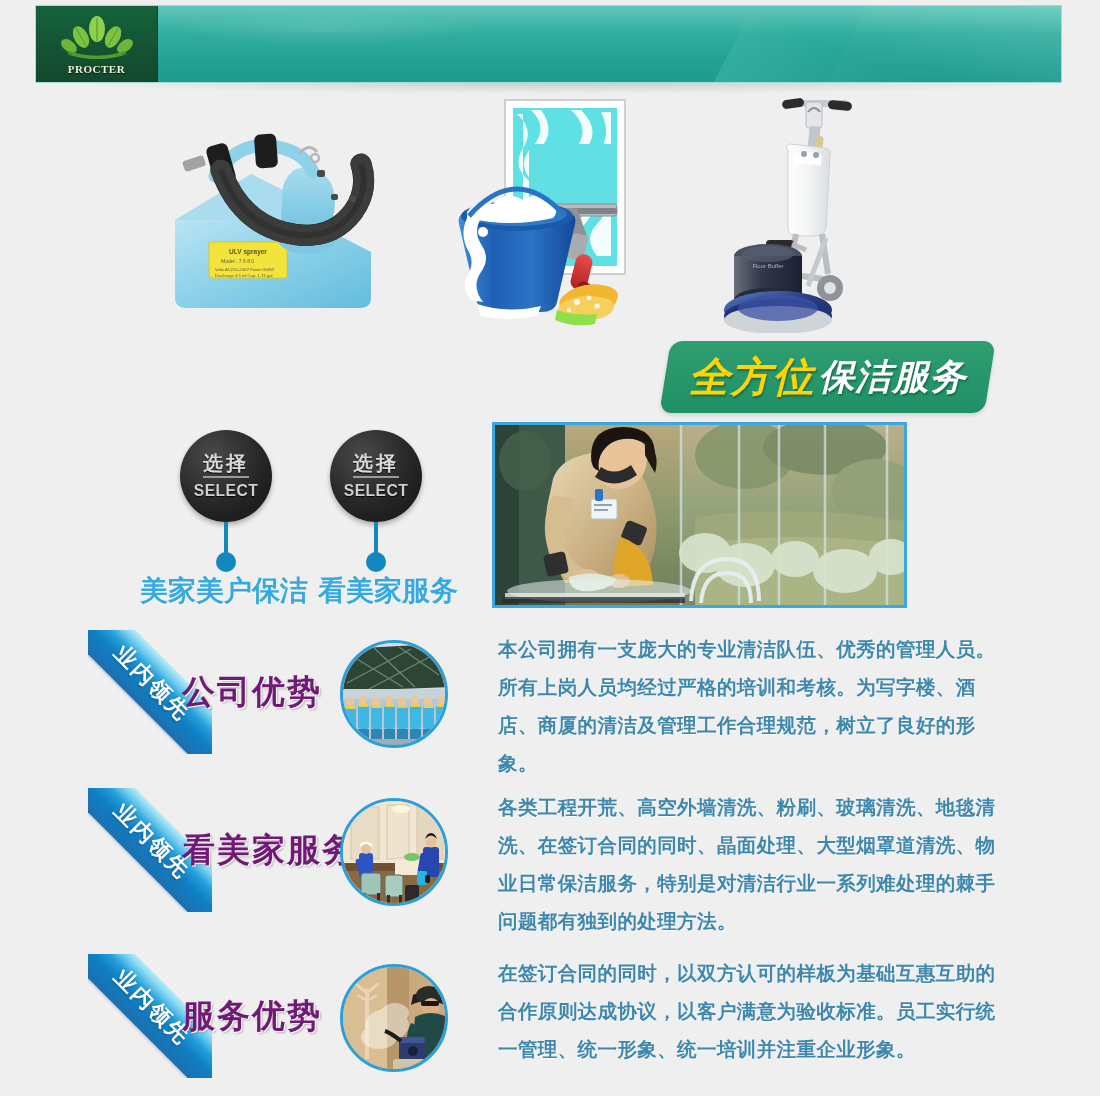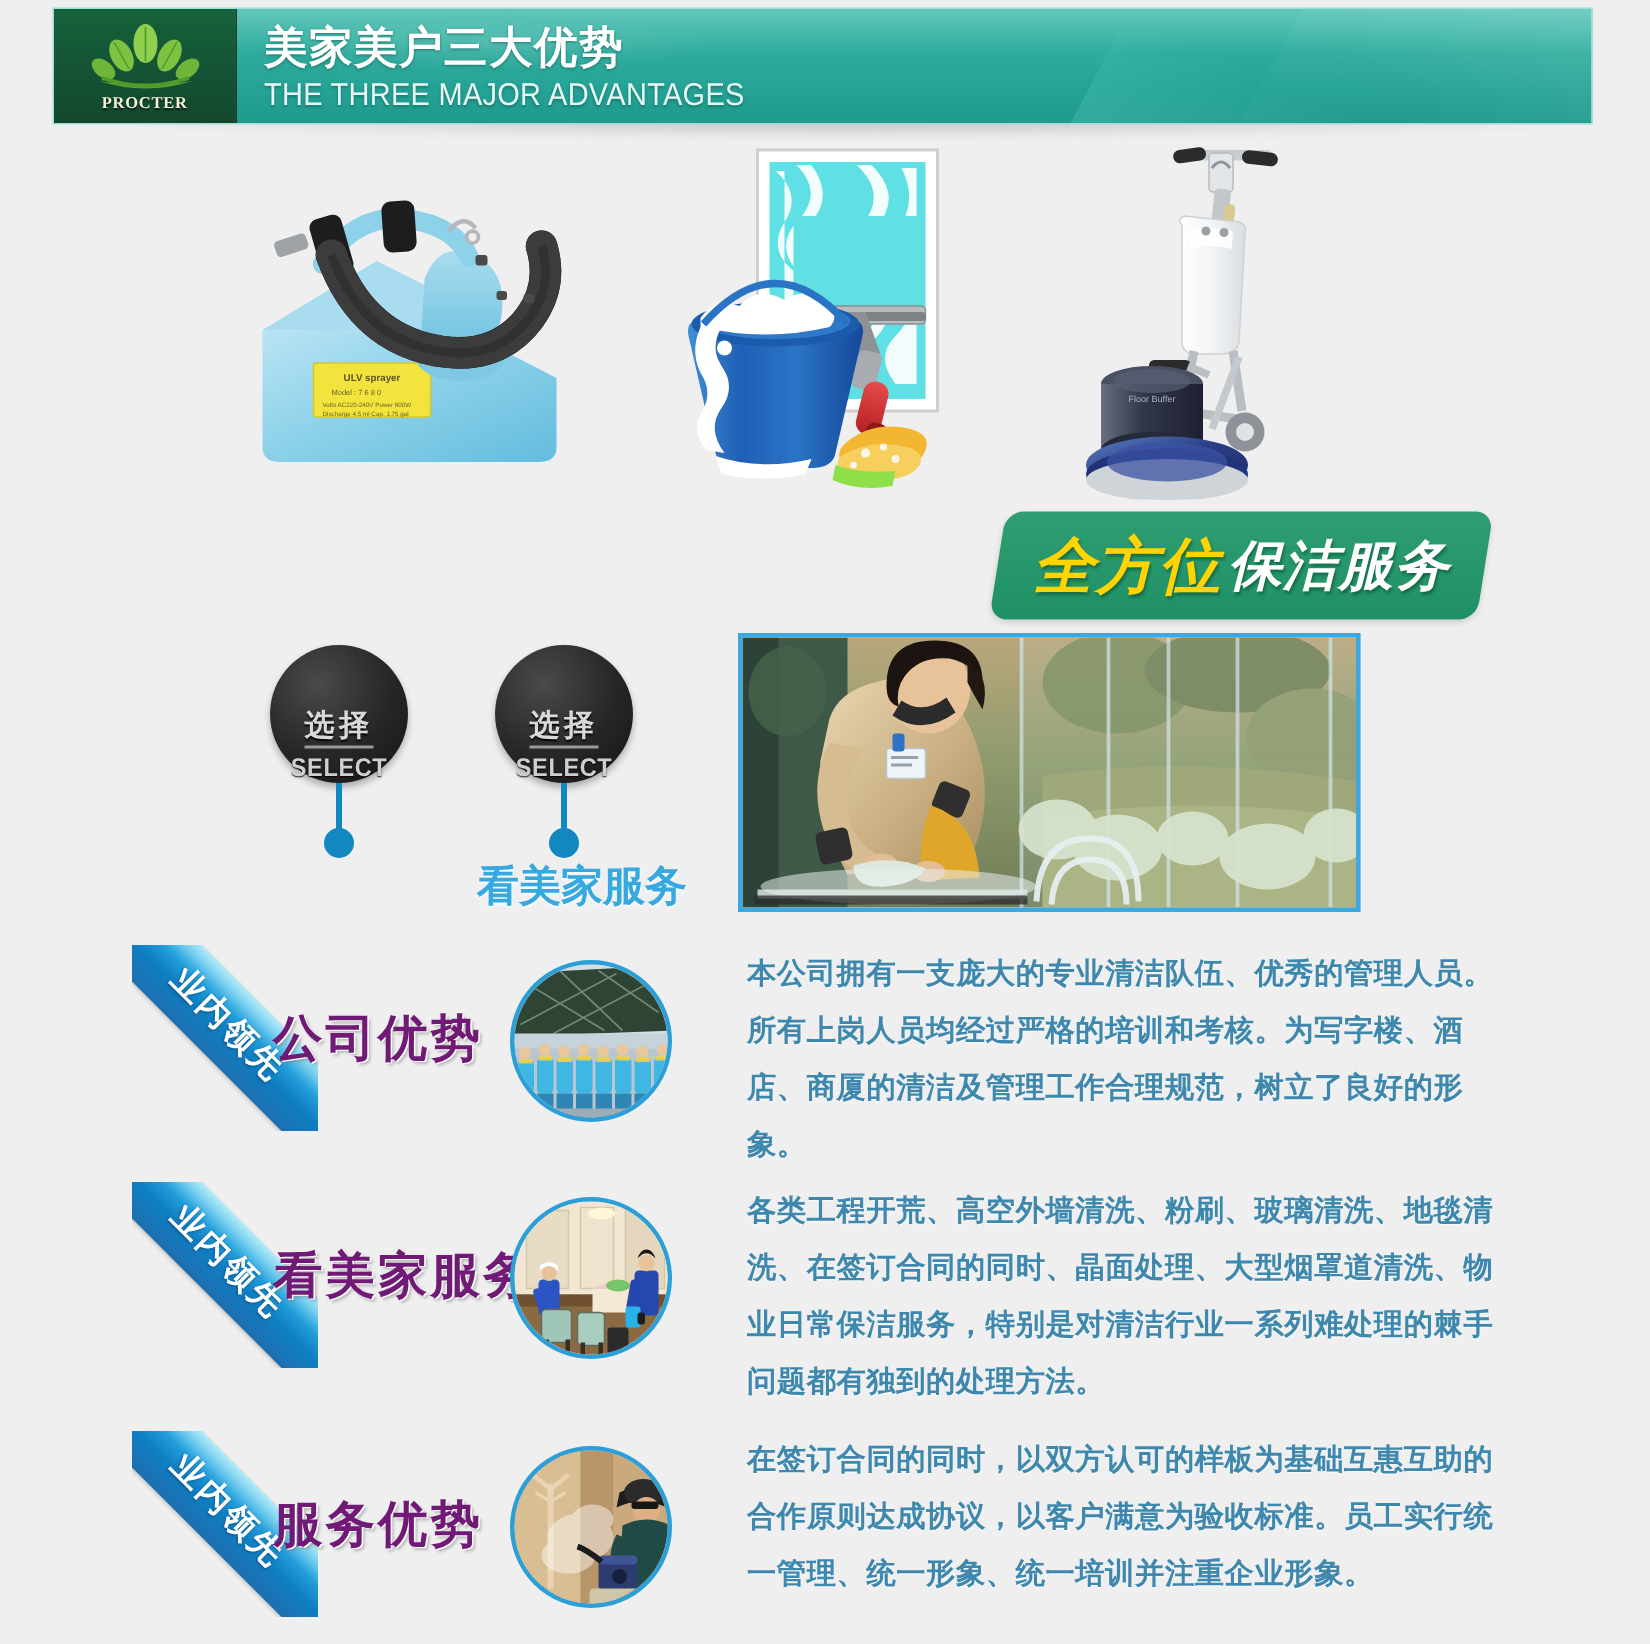--- a/index.html
+++ b/index.html
@@ -103,21 +103,21 @@
   }
 
   
   .select-group { position: absolute; }
   .sg1 { left: 180px; top: 430px; }
   .sg2 { left: 330px; top: 430px; }
   .sel-circle {
     position: relative; width: 92px; height: 92px; border-radius: 50%;
     background: radial-gradient(circle at 35% 28%, #4a4a4a 0%, #262626 55%, #141414 100%);
     box-shadow: 0 3px 5px rgba(0,0,0,.28);
-    display: flex; flex-direction: column; align-items: center; justify-content: flex-end;
+    display: flex; flex-direction: column; align-items: center; justify-content: center;
   }
   .sel-cn {
     font-size: 20px; font-weight: bold; color: #d9d9d9; letter-spacing: 3px;
     line-height: 22px; padding-bottom: 2px;
     border-bottom: 2px solid #9a9a9a;
     text-shadow: 0 1px 1px rgba(0,0,0,.9);
   }
   .sel-en {
     font-size: 17px; font-weight: bold; color: #cfcfcf; letter-spacing: .5px;
     line-height: 20px; margin-top: 3px; transform: scaleX(.92);
@@ -214,24 +214,20 @@
             <path d="M58 12 L48 30" stroke="#4e9c2a" stroke-width="1"></path>
             <ellipse cx="9" cy="30" rx="5.5" ry="9" fill="#6fb539" transform="rotate(-52 9 30)"></ellipse>
             <ellipse cx="65" cy="30" rx="5.5" ry="9" fill="#6fb539" transform="rotate(52 65 30)"></ellipse>
             <path d="M6 38 Q37 48 68 38 Q37 43 6 38 Z" fill="#5aa330"></path>
             <path d="M8 36 Q37 46 66 36" stroke="#4e9c2a" stroke-width="2.5" fill="none"></path>
           </g>
         </svg>
         <div class="logo-text">PROCTER</div>
       </div>
 
-      <div class="hdr-titles">
-        <div class="hdr-cn">美家美户三大优势</div>
-        <div class="hdr-en">THE THREE MAJOR ADVANTAGES</div>
-      </div>
     </div>
   </div>
 
   <div class="prod prod-sprayer">
     <svg viewBox="0 0 240 225" width="240" height="225">
       <defs>
         <linearGradient id="bluebody" x1="0" y1="0" x2="1" y2="1">
           <stop offset="0%" stop-color="#b9e4f3"></stop>
           <stop offset="45%" stop-color="#8ed2ea"></stop>
           <stop offset="100%" stop-color="#63bcdd"></stop>
@@ -407,20 +403,21 @@
 
   <div class="select-group sg2">
     <div class="sel-circle">
       <div class="sel-cn">选择</div>
       <div class="sel-en">SELECT</div>
     </div>
     <div class="sel-stem"></div>
     <div class="sel-dot"></div>
   </div>
 
+  <div class="sel-label sl1">美家美户保洁</div>
   <div class="sel-label sl2">看美家服务</div>
 
   <div class="hero-photo">
     <svg viewBox="0 0 409 180" width="409" height="180">
       <defs>
         <linearGradient id="outdoor" x1="0" y1="0" x2="0" y2="1">
           <stop offset="0%" stop-color="#b9a77c"></stop>
           <stop offset="45%" stop-color="#8f9b6d"></stop>
           <stop offset="100%" stop-color="#6f7d57"></stop>
         </linearGradient>

